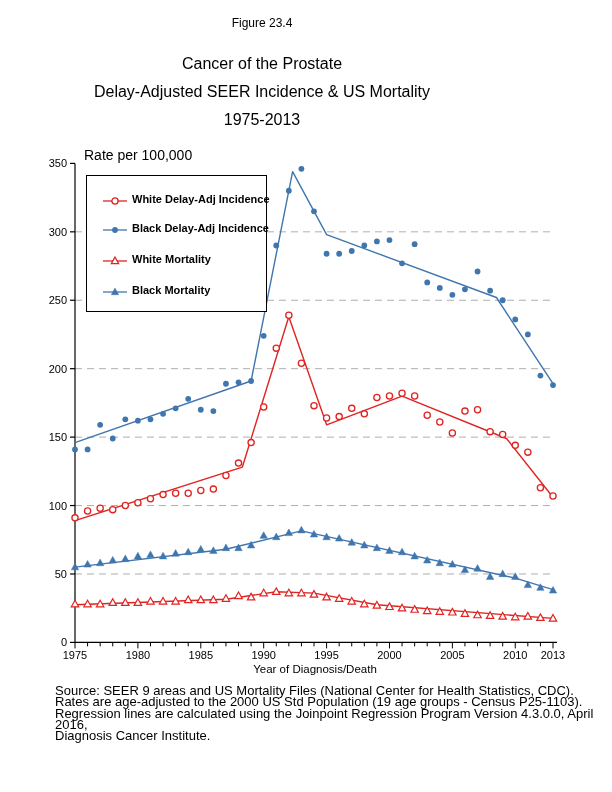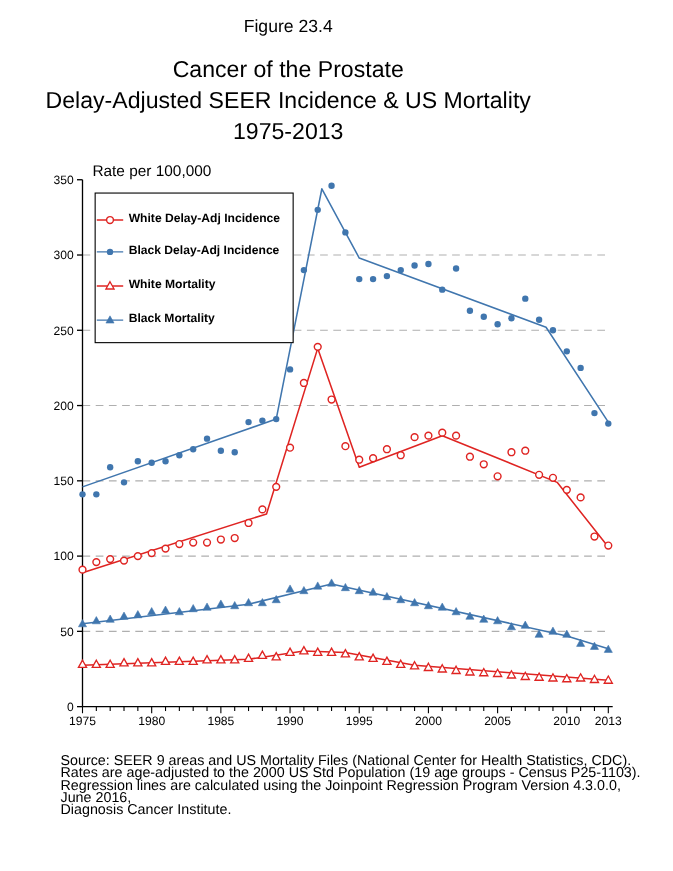--- a/index.html
+++ b/index.html
@@ -7,37 +7,37 @@
     position:relative;
     width:612px;height:792px;
     background:#ffffff;
     font-family:"Liberation Sans", sans-serif;
     color:#000;
     overflow:hidden;
     margin:0 auto;
   }
   .figure-label{
     position:absolute;top:16px;left:2px;width:520px;
-    text-align:center;font-size:16px;
+    text-align:center;font-size:12px;
   }
   .chart-title{
     position:absolute;top:50px;left:1px;width:522px;
-    text-align:center;font-size:21px;line-height:28px;font-weight:400;
+    text-align:center;font-size:16px;line-height:28px;font-weight:400;
   }
   .rate-label{
     position:absolute;top:147px;left:84px;font-size:14px;z-index:3;
   }
   #chart{position:absolute;top:0;left:0;z-index:1;}
   svg text{font-family:"Liberation Sans", sans-serif;font-size:11px;fill:#000;}
   .legend{
     position:absolute;left:86px;top:175px;width:181px;height:137px;
     background:#fff;border:1.5px solid #000;z-index:2;box-sizing:border-box;
   }
   .legend-item{
-    position:absolute;left:0;display:flex;align-items:center;
+    position:absolute;left:15px;display:flex;align-items:center;
     transform:translateY(-50%);white-space:nowrap;
   }
   .legend-item .lbl{font-size:11px;font-weight:700;margin-left:4px;}
   .legend-marker{width:26px;height:12px;display:inline-block;}
   .x-axis-label{
     position:absolute;top:663px;left:75px;width:480px;
     text-align:center;font-size:11.5px;z-index:3;
   }
   .footer{
     position:absolute;top:685px;left:55px;width:540px;
@@ -334,21 +334,22 @@
     </div>
     <div class="legend-item" style="top:114px">
       <span class="legend-marker"><svg width="26" height="12">
             <line x1="1" y1="6" x2="25" y2="6" stroke="#4076AE" stroke-width="1.3"></line>
             <path d="M13 2.1 L16.7 8.7 L9.3 8.7 Z" fill="#4076AE" stroke="#4076AE" stroke-width="0.5"></path>
           </svg></span>
       <span class="lbl">Black Mortality</span>
     </div>
   </div>
 
+  <div class="x-axis-label">Year of Diagnosis/Death</div>
 
   <div class="footer">
     <div>Source: SEER 9 areas and US Mortality Files (National Center for Health Statistics, CDC).</div>
     <div>Rates are age-adjusted to the 2000 US Std Population (19 age groups - Census P25-1103).</div>
-    <div>Regression lines are calculated using the Joinpoint Regression Program Version 4.3.0.0, June 2016,</div>
+    <div>Regression lines are calculated using the Joinpoint Regression Program Version 4.3.0.0, April 2016,</div>
     <div>Diagnosis Cancer Institute.</div>
   </div>
 
 </div>
 
 </body></html>

